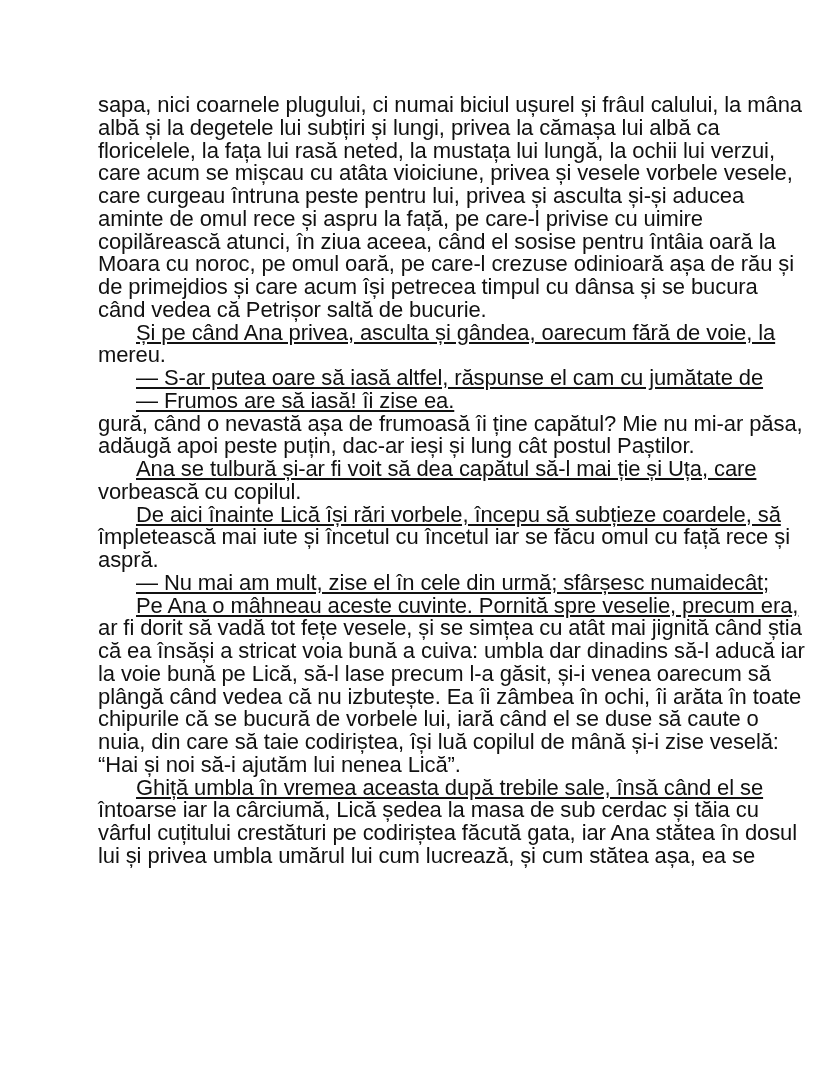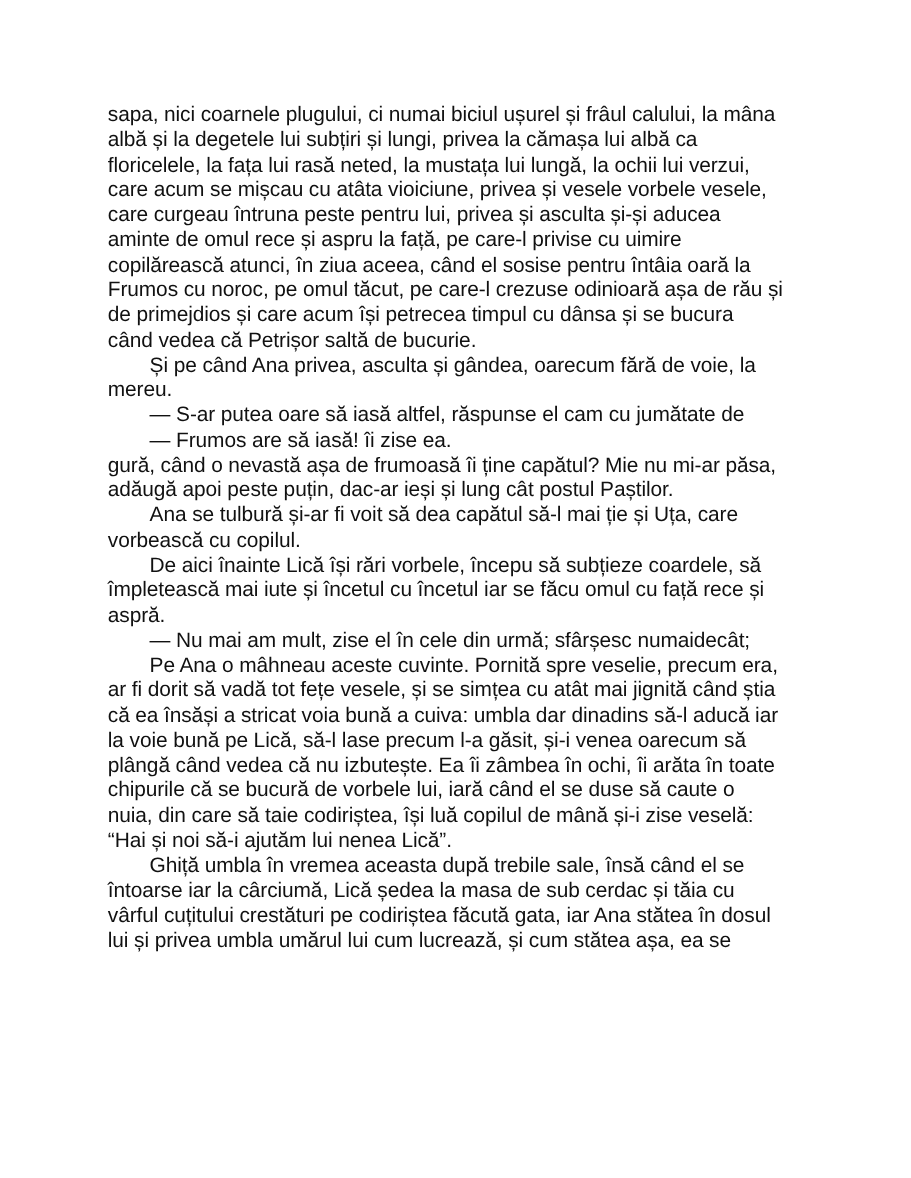--- a/index.html
+++ b/index.html
@@ -3,40 +3,40 @@
 <meta charset="utf-8">
 <style>
   html, body { margin: 0; padding: 0; background: #ffffff; }
   body { width: 828px; height: 1071px; position: relative; overflow: hidden; }
   .page {
     position: absolute;
     left: 98px;
     top: 94px;
     width: 640px;
     font-family: "Liberation Sans", sans-serif;
-    font-size: 19px;
+    font-size: 22px;
     line-height: 22.75px;
     color: #111111;
     letter-spacing: -0.1px;
   }
   .line { white-space: nowrap; display: block; height: 22.75px; }
-  .indent { padding-left: 38px; }
+  .indent { padding-left: 38px; text-decoration: underline; }
 </style>
 </head>
 <body>
 
 <div class="page" id="page">
     <span class="line">sapa, nici coarnele plugului, ci numai biciul ușurel și frâul calului, la mâna</span>
     <span class="line">albă și la degetele lui subțiri și lungi, privea la cămașa lui albă ca</span>
     <span class="line">floricelele, la fața lui rasă neted, la mustața lui lungă, la ochii lui verzui,</span>
     <span class="line">care acum se mișcau cu atâta vioiciune, privea și vesele vorbele vesele,</span>
     <span class="line">care curgeau întruna peste pentru lui, privea și asculta și-și aducea</span>
     <span class="line">aminte de omul rece și aspru la față, pe care-l privise cu uimire</span>
     <span class="line">copilărească atunci, în ziua aceea, când el sosise pentru întâia oară la</span>
-    <span class="line">Frumos cu noroc, pe omul tăcut, pe care-l crezuse odinioară așa de rău și</span>
+    <span class="line">Moara cu noroc, pe omul oară, pe care-l crezuse odinioară așa de rău și</span>
     <span class="line">de primejdios și care acum își petrecea timpul cu dânsa și se bucura</span>
     <span class="line">când vedea că Petrișor saltă de bucurie.</span>
     <span class="line indent">Și pe când Ana privea, asculta și gândea, oarecum fără de voie, la</span>
     <span class="line">mereu.</span>
     <span class="line indent">— S-ar putea oare să iasă altfel, răspunse el cam cu jumătate de</span>
     <span class="line indent">— Frumos are să iasă! îi zise ea.</span>
     <span class="line">gură, când o nevastă așa de frumoasă îi ține capătul? Mie nu mi-ar păsa,</span>
     <span class="line">adăugă apoi peste puțin, dac-ar ieși și lung cât postul Paștilor.</span>
     <span class="line indent">Ana se tulbură și-ar fi voit să dea capătul să-l mai ție și Uța, care</span>
     <span class="line">vorbească cu copilul.</span>

